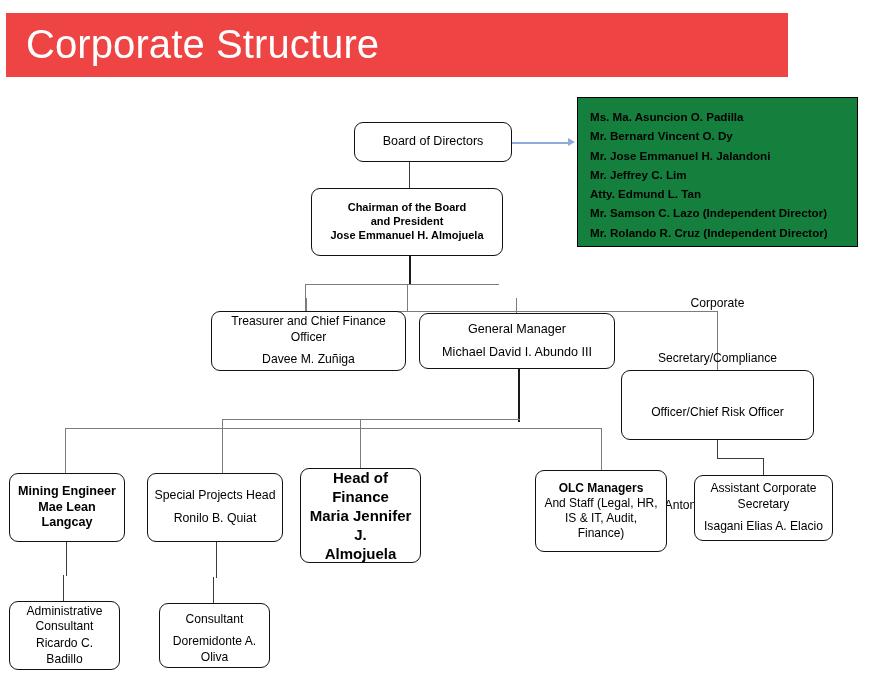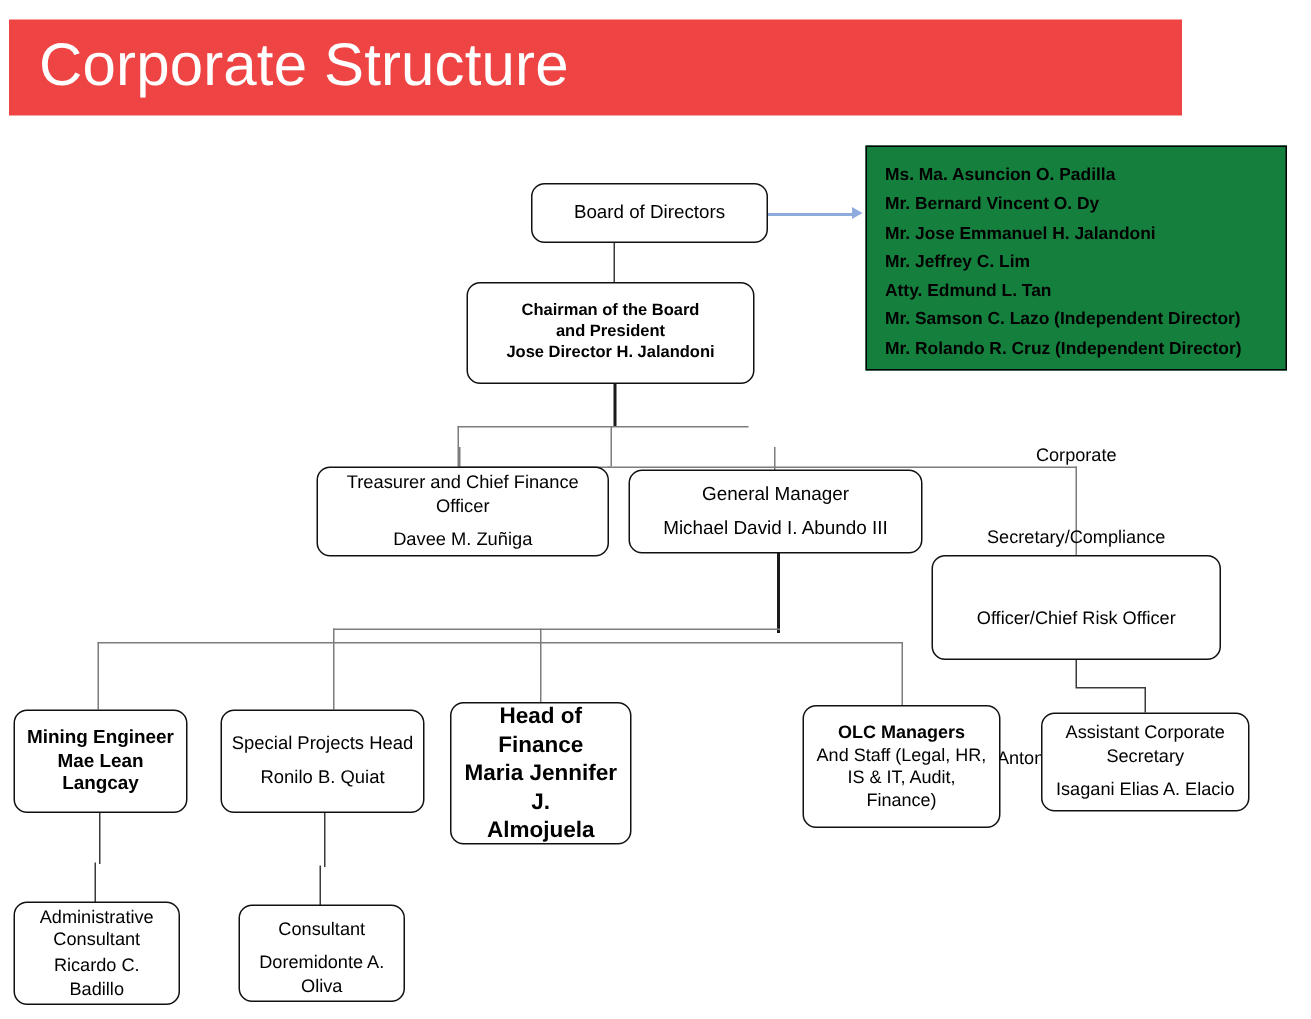--- a/index.html
+++ b/index.html
@@ -127,21 +127,21 @@
   <div class="arrow-line" style="left:494px;top:142px;width:75px;"></div>
   <div class="arrow-head" style="left:568px;top:138px;"></div>
 
   <div class="node" style="left:330px;top:122px;width:158px;height:40px;font-size:12.5px;margin-left:24px;">
     <span class="ln ttl">Board of Directors</span>
   </div>
 
   <div class="node" style="left:311px;top:188px;width:192px;height:68px;font-size:11px;">
     <span class="ln ttl b">Chairman of the Board</span>
     <span class="ln ttl b">and President</span>
-    <span class="ln nm b">Jose Director H. Jalandoni</span>
+    <span class="ln nm b">Jose Emmanuel H. Almojuela</span>
   </div>
 
   <div class="node" style="left:211px;top:311px;width:195px;height:60px;font-size:12.2px;">
     <span class="ln ttl">Treasurer and Chief Finance</span>
     <span class="ln ttl">Officer</span>
     <span class="gap"></span>
     <span class="ln nm">Davee M. Zuñiga</span>
   </div>
 
   <div class="node" style="left:419px;top:313px;width:196px;height:56px;font-size:12.6px;">

